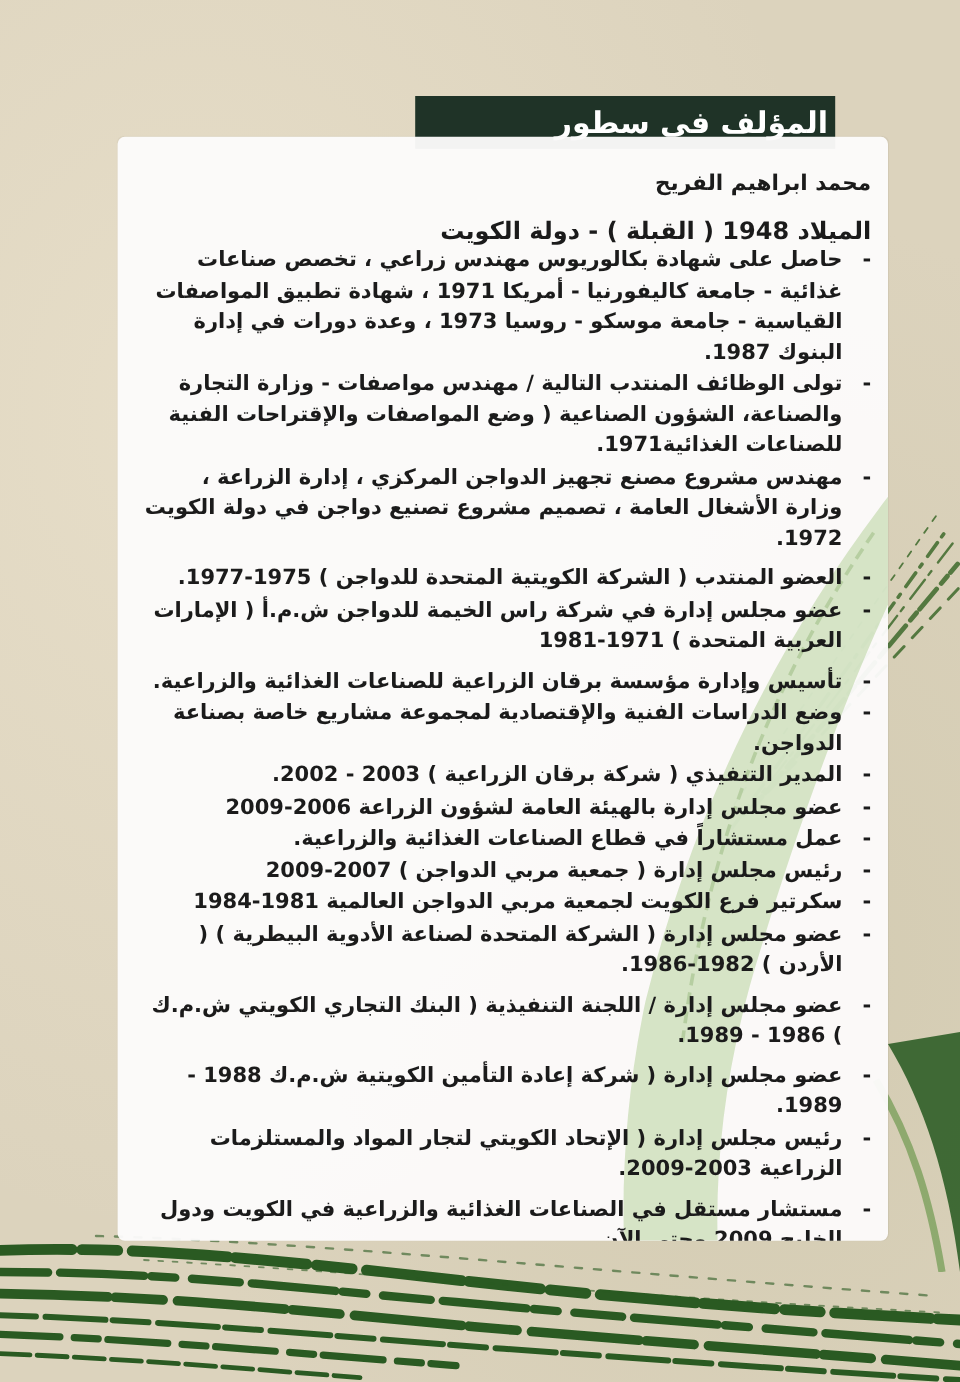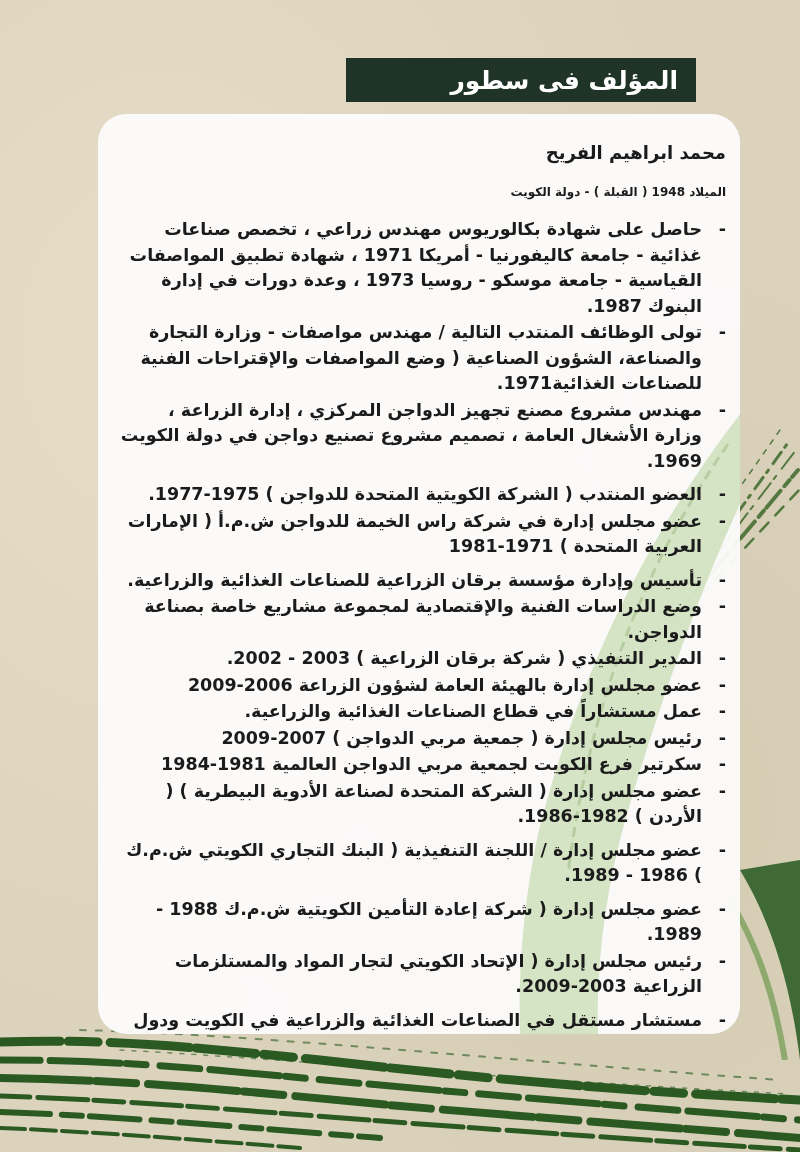--- a/index.html
+++ b/index.html
@@ -13,60 +13,60 @@
       font-family: "DejaVu Sans", sans-serif;
     }
     .page { position: absolute; inset: 0; }
 
     
     .brush { position: absolute; pointer-events: none; }
     .brush svg { display: block; }
 
     .title-bar {
       position: absolute;
-      left: 346px; top: 58px;
+      left: 346px; top: 80px;
       width: 350px; height: 44px;
       background: #1f3327;
       display: flex; align-items: center; justify-content: flex-end;
-      padding-right: 18px;
+      padding-right: 6px;
     }
     .title-bar span {
       color: #ffffff;
       font-family: "DejaVu Sans", sans-serif;
       font-weight: bold;
       font-size: 25px;
       direction: rtl;
       letter-spacing: 0.5px;
     }
 
     .card {
       position: absolute;
       left: 98px; top: 114px;
       width: 642px; height: 920px;
       background: rgba(252,251,251,0.96);
-      border-radius: 28px;
+      border-radius: 6px;
       box-shadow: 0 0 1px rgba(0,0,0,0.05);
       overflow: hidden;
       text-decoration: underline;
     }
     .card-inner {
       position: absolute;
       inset: 0;
       padding: 26px 14px 0 20px;
       direction: rtl;
       text-align: right;
       color: #1b1b1b;
       font-family: "DejaVu Sans", sans-serif;
       font-size: 17.5px;
       line-height: 25.5px;
     }
     .card-bg-stroke { position: absolute; pointer-events: none; }
 
     .name { font-weight: bold; font-size: 18px; margin-bottom: 14px; }
-    .birth { font-weight: bold; font-size: 12px; margin-bottom: 12px; }
+    .birth { font-weight: bold; font-size: 20px; }
 
     .entry {
       position: relative;
       padding-right: 24px;
       margin-bottom: 1px;
       font-weight: bold;
     }
     .entry .dash {
       position: absolute;
       right: 0; top: 0;
@@ -133,21 +133,21 @@
       <div class="entry">
         <span class="dash">-</span>
         <span class="txt">حاصل على شهادة بكالوريوس مهندس زراعي ، تخصص صناعات غذائية - جامعة كاليفورنيا - أمريكا 1971 ، شهادة تطبيق المواصفات القياسية - جامعة موسكو - روسيا 1973 ، وعدة دورات في إدارة البنوك 1987.</span>
       </div>
       <div class="entry">
         <span class="dash">-</span>
         <span class="txt">تولى الوظائف المنتدب التالية / مهندس مواصفات - وزارة التجارة والصناعة، الشؤون الصناعية ( وضع المواصفات والإقتراحات الفنية للصناعات الغذائية1971.</span>
       </div>
       <div class="entry spaced">
         <span class="dash">-</span>
-        <span class="txt">مهندس مشروع مصنع تجهيز الدواجن المركزي ، إدارة الزراعة ، وزارة الأشغال العامة ، تصميم مشروع تصنيع دواجن في دولة الكويت 1969.</span>
+        <span class="txt">مهندس مشروع مصنع تجهيز الدواجن المركزي ، إدارة الزراعة ، وزارة الأشغال العامة ، تصميم مشروع تصنيع دواجن في دولة الكويت 1972.</span>
       </div>
       <div class="entry">
         <span class="dash">-</span>
         <span class="txt">العضو المنتدب ( الشركة الكويتية المتحدة للدواجن ) 1975-1977.</span>
       </div>
       <div class="entry spaced">
         <span class="dash">-</span>
         <span class="txt">عضو مجلس إدارة في شركة راس الخيمة للدواجن ش.م.أ ( الإمارات العربية المتحدة ) 1971-1981</span>
       </div>
       <div class="entry">

